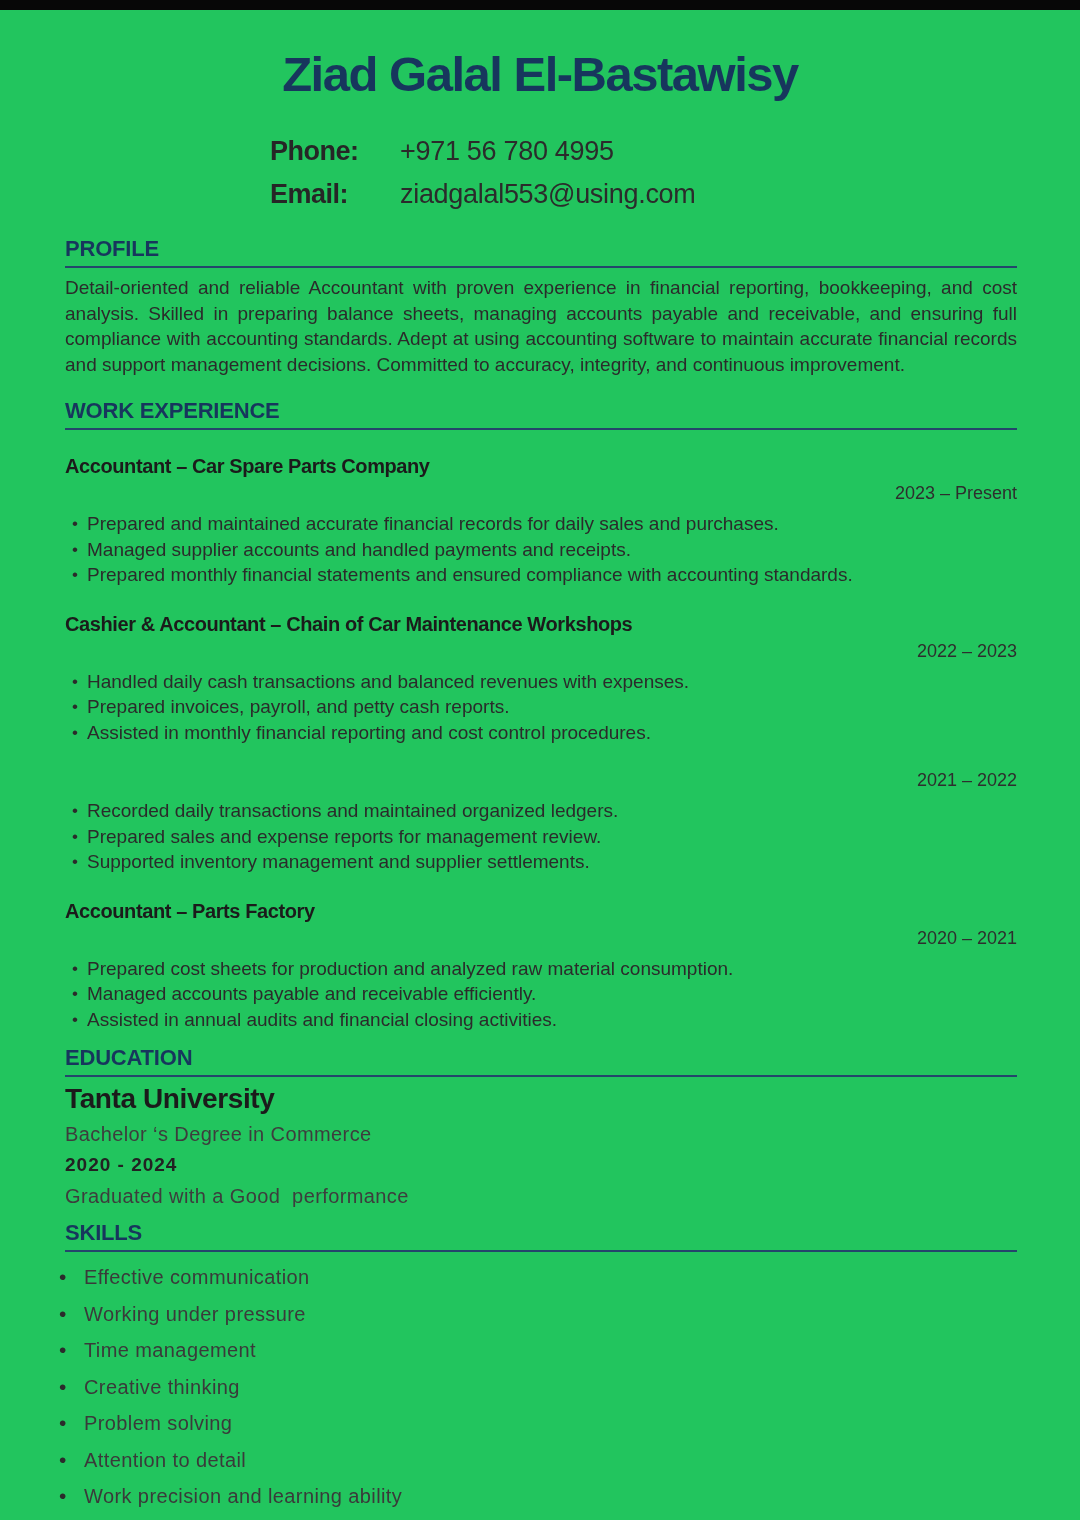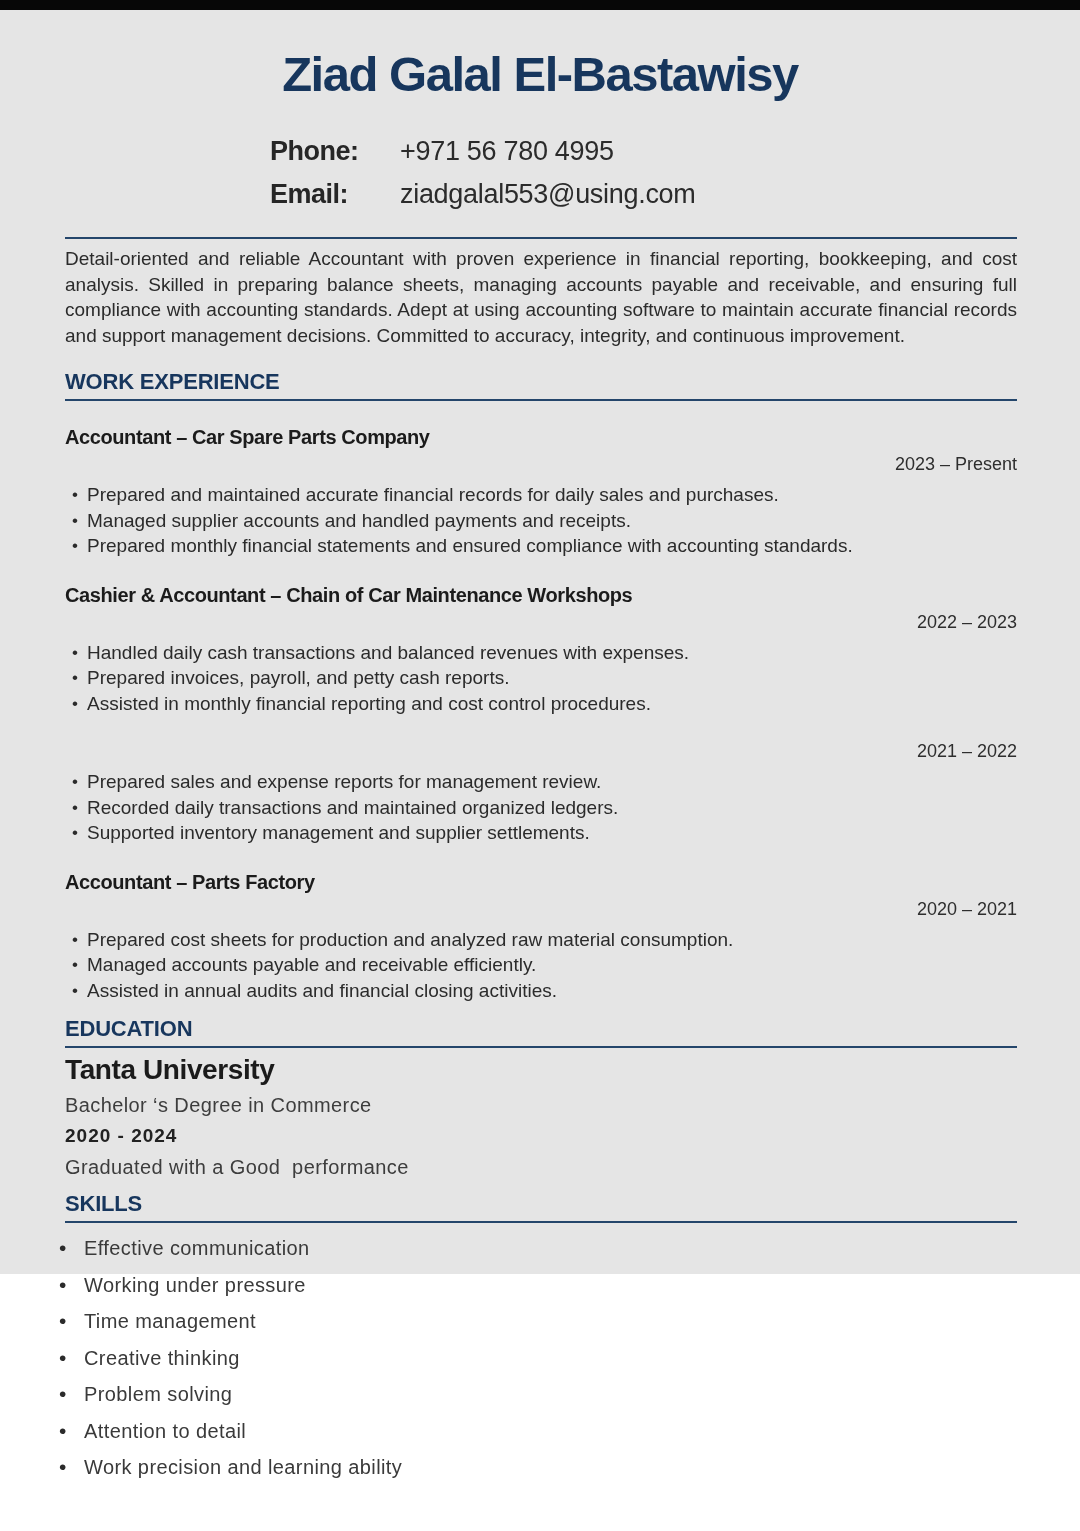--- a/index.html
+++ b/index.html
@@ -5,21 +5,21 @@
   * { box-sizing: border-box; }
   html, body { margin: 0; padding: 0; }
   body {
     width: 1080px;
     height: 1531px;
     background: #ffffff;
     font-family: "Liberation Sans", sans-serif;
     color: #2b2b2b;
     overflow: hidden;
   }
-  .page { width: 1080px; height: 1274px; position: relative; background: #e5e5e5; }
+  .page { width: 1080px; height: 1520px; position: relative; background: #22c55e; }
   .top-bar { height: 10px; width: 100%; background: #070707; }
 
   .name {
     margin: 36px 0 0 0;
     text-align: center;
     color: #17365d;
     font-size: 49px;
     font-weight: bold;
     letter-spacing: -1.5px;
     line-height: 56px;
@@ -126,20 +126,21 @@
     </div>
     <div class="contact-row">
       <span class="contact-label">Email:</span>
       <span class="contact-value">ziadgalal553@using.com</span>
     </div>
   </div>
 
   <div class="content">
 
     <section class="profile-section">
+      <h2 class="section-heading">PROFILE</h2>
       <hr class="rule">
       <p class="profile-text">Detail-oriented and reliable Accountant with proven experience in financial reporting, bookkeeping, and cost analysis. Skilled in preparing balance sheets, managing accounts payable and receivable, and ensuring full compliance with accounting standards. Adept at using accounting software to maintain accurate financial records and support management decisions. Committed to accuracy, integrity, and continuous improvement.</p>
     </section>
 
     <section class="work-section">
       <h2 class="section-heading">WORK EXPERIENCE</h2>
       <hr class="rule">
 
       <div class="job">
         <h3 class="job-title">Accountant – Car Spare Parts Company</h3>
@@ -157,22 +158,22 @@
         <ul class="job-bullets">
           <li>Handled daily cash transactions and balanced revenues with expenses.</li>
           <li>Prepared invoices, payroll, and petty cash reports.</li>
           <li>Assisted in monthly financial reporting and cost control procedures.</li>
         </ul>
       </div>
 
       <div class="job">
         <div class="job-dates">2021 – 2022</div>
         <ul class="job-bullets">
+          <li>Recorded daily transactions and maintained organized ledgers.</li>
           <li>Prepared sales and expense reports for management review.</li>
-          <li>Recorded daily transactions and maintained organized ledgers.</li>
           <li>Supported inventory management and supplier settlements.</li>
         </ul>
       </div>
 
       <div class="job">
         <h3 class="job-title">Accountant – Parts Factory</h3>
         <div class="job-dates">2020 – 2021</div>
         <ul class="job-bullets">
           <li>Prepared cost sheets for production and analyzed raw material consumption.</li>
           <li>Managed accounts payable and receivable efficiently.</li>

